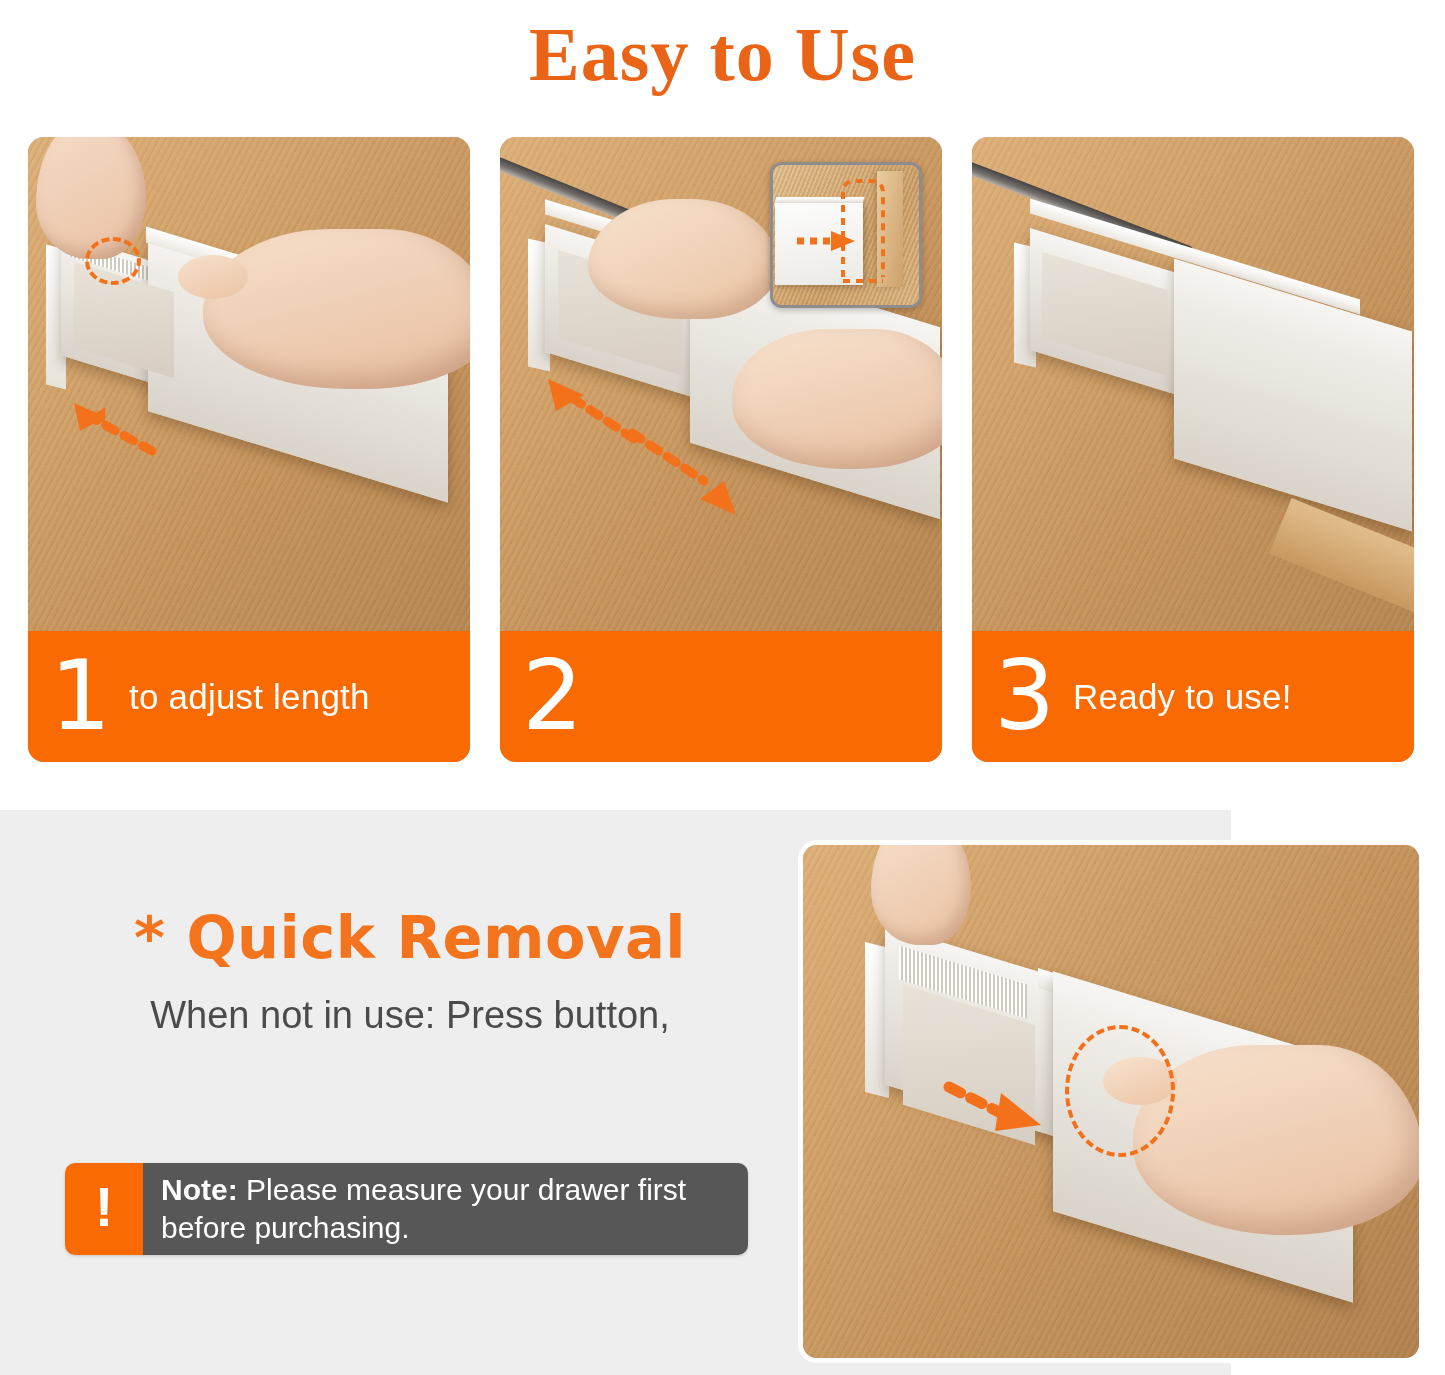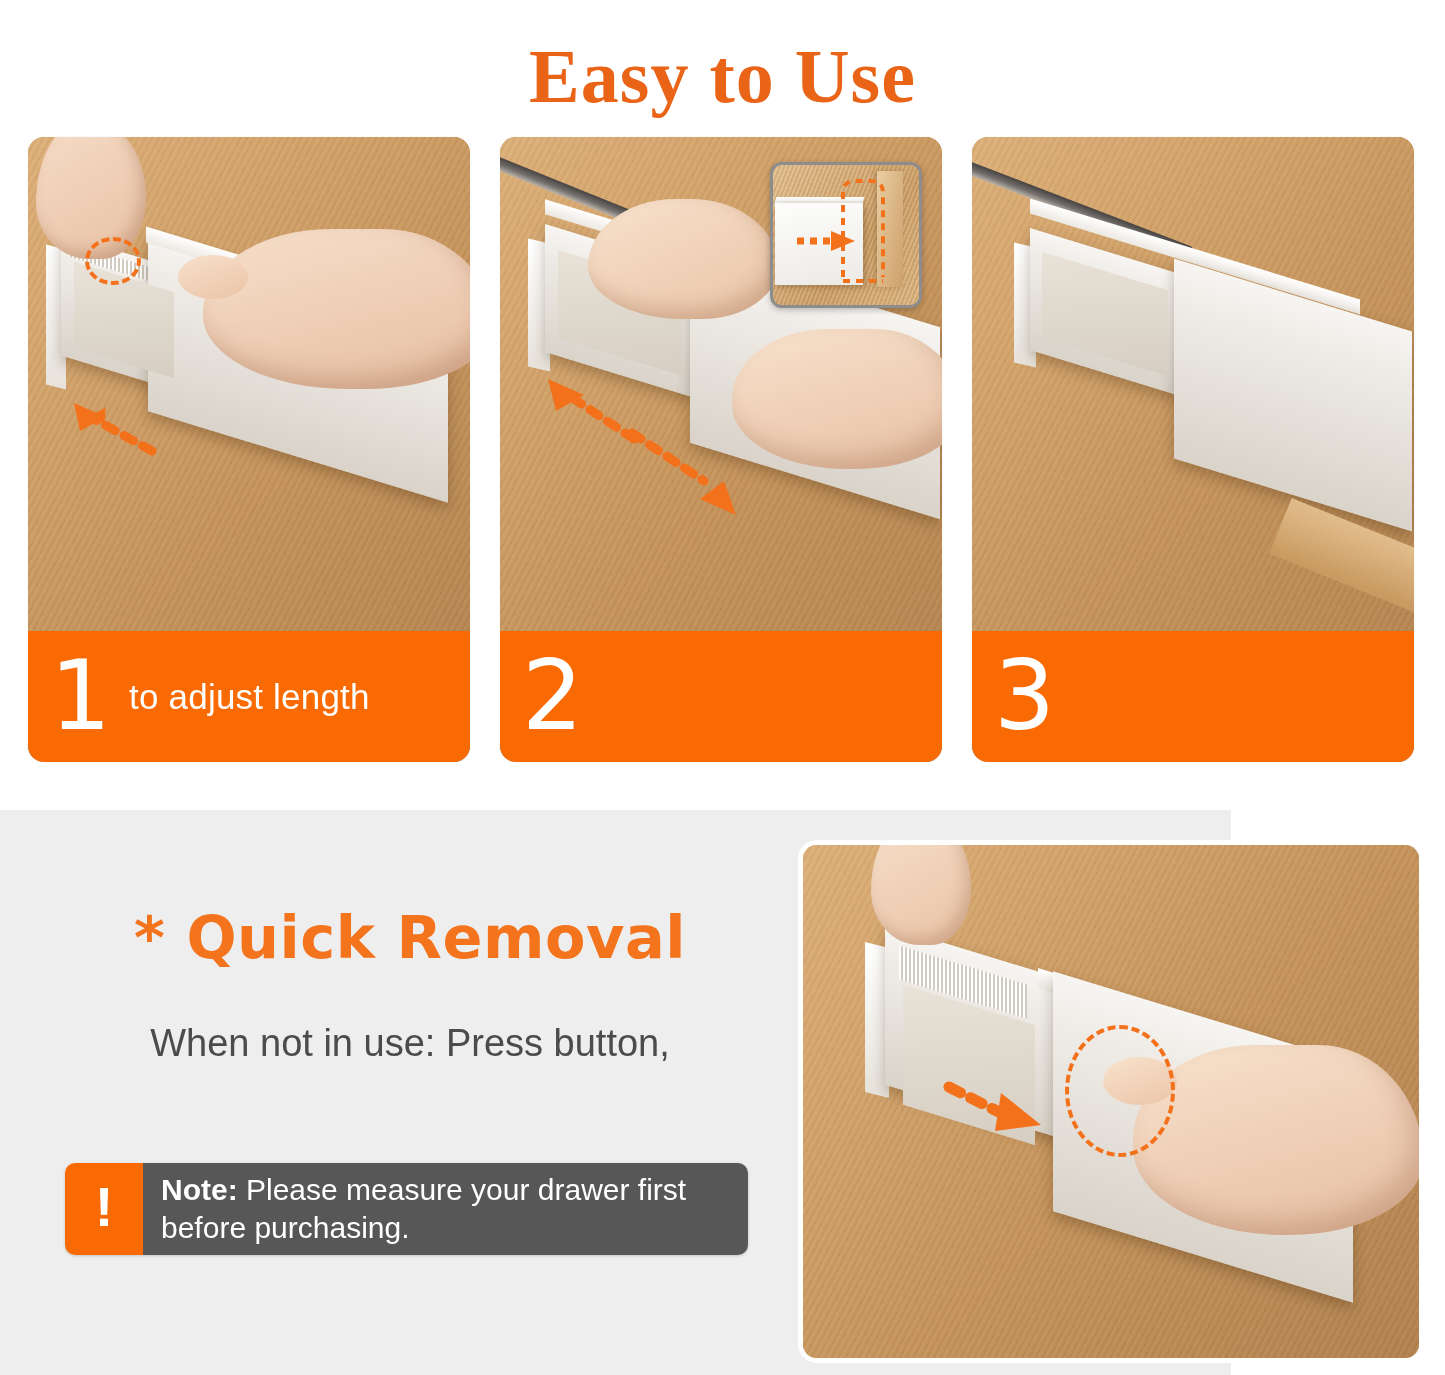--- a/index.html
+++ b/index.html
@@ -9,21 +9,20 @@
     font-family:"Liberation Sans", sans-serif;
     overflow:hidden;
     position:relative;
   }
 
   
   .header{
     height:103px;
     display:flex;align-items:center;justify-content:center;
     background:#ffffff;
-    margin-top:22px;
   }
   .header-title{
     font-family:"Liberation Serif", serif;
     font-weight:700;
     font-size:76px;
     letter-spacing:1px;
     color:#ea6417;
     line-height:1;
     margin-top:4px;
   }
@@ -208,21 +207,21 @@
   .removal-title{
     color:#f4741d;
     font-size:59px;
     font-weight:700;
     text-align:center;
     line-height:1;
     letter-spacing:.5px;
     font-family:"DejaVu Sans", sans-serif;
   }
   .removal-sub{
-    margin-top:50px;
+    margin-top:22px;
     color:#4b4b4b;
     font-size:38px;
     line-height:1.42;
     text-align:center;
     font-weight:400;
   }
   .note-bar{
     position:absolute;
     left:65px;top:353px;
     width:683px;height:92px;
@@ -359,20 +358,23 @@
       <div class="div-cap" style="left:42px;top:108px;width:22px;height:120px;transform:skewY(13deg);"></div>
       <div class="div-main" style="left:58px;top:114px;width:150px;height:122px;transform:skewY(17deg);"></div>
       <div class="div-rail" style="left:58px;top:112px;width:330px;height:15px;transform:skewY(17deg);"></div>
       <div class="div-main" style="left:202px;top:158px;width:238px;height:200px;transform:skewY(17deg);"></div>
       <div class="div-face" style="left:70px;top:134px;width:126px;height:86px;transform:skewY(17deg);"></div>
 
       <div class="drawer-edge" style="left:300px;top:402px;width:230px;height:60px;transform:rotate(22deg);"></div>
     </div>
     <div class="caption single">
       <div class="step-num">3</div>
+      <div class="step-text">
+        <div>Ready to use!</div>
+      </div>
     </div>
   </div>
 
 </div>
 
 <div class="lower">
 
   <div class="removal-block">
     <div class="removal-title">* Quick Removal</div>
     <div class="removal-sub">

